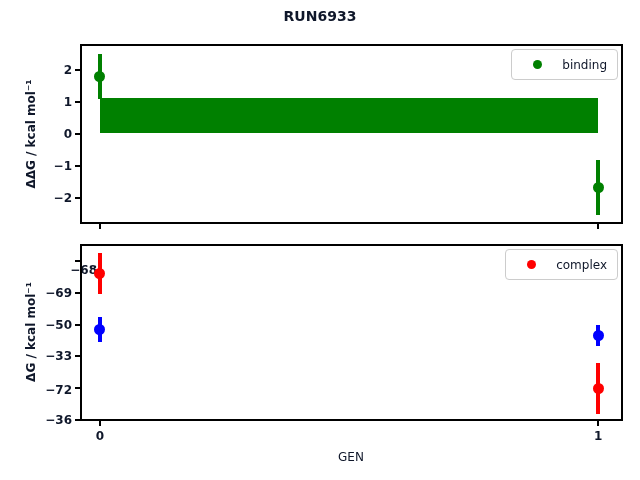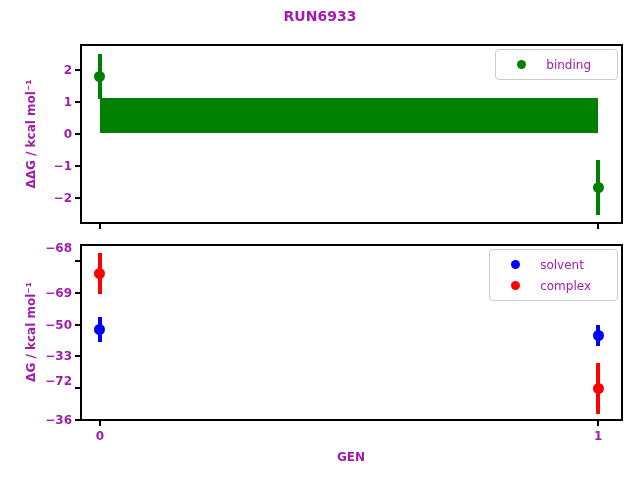--- a/index.html
+++ b/index.html
@@ -1,18 +1,18 @@
 <!DOCTYPE html>
 <html><head>
 <meta charset="utf-8">
 <style>
   html,body{margin:0;padding:0;background:#fff;}
   #figure{
     position:relative;width:640px;height:480px;background:#ffffff;
-    font-family:"DejaVu Sans","Liberation Sans",sans-serif;color:#a21caf;
+    font-family:"DejaVu Sans","Liberation Sans",sans-serif;color:#0f172a;
     overflow:hidden;
   }
   #fig-title{
     position:absolute;left:320px;top:8px;transform:translateX(-50%);
     font-size:14px;font-weight:bold;white-space:nowrap;
   }
   .axes{position:absolute;left:80px;width:543px;background:#fff;}
   #axes-top{top:44px;height:180px;}
   #axes-bottom{top:244px;height:177px;}
   .frame{
@@ -21,40 +21,40 @@
   }
   .ylabel{
     position:absolute;writing-mode:vertical-rl;
     transform:translate(-50%,-50%) rotate(180deg);
     font-size:12px;font-weight:bold;white-space:nowrap;
   }
   #ylabel-top{left:31px;top:134px;}
   #ylabel-bottom{left:31px;top:332px;}
   #xlabel{
     position:absolute;left:351px;top:450px;transform:translateX(-50%);
-    font-size:12px;font-weight:bold;
+    font-size:12px;font-weight:normal;
   }
   .ytick-mark{position:absolute;width:5px;height:2px;background:#000;left:-5px;}
   .xtick-mark{position:absolute;width:2px;height:5px;background:#000;top:100%;}
   .ytick-label{
     position:absolute;font-size:12px;font-weight:bold;white-space:nowrap;
     transform:translate(-100%,-50%);left:-8px;
   }
   .xtick-label{
     position:absolute;font-size:12px;font-weight:bold;white-space:nowrap;
     transform:translateX(-50%);top:calc(100% + 8px);
   }
   .band{position:absolute;z-index:1;}
   .errbar{position:absolute;width:4px;z-index:2;}
   .marker{position:absolute;width:11px;height:11px;border-radius:50%;z-index:3;}
   .legend{
     position:absolute;right:5px;top:5px;z-index:6;
     background:rgba(255,255,255,0.85);
     border:1px solid #ccc;border-radius:4px;
-    padding:4px 26px 4px 8px;font-size:12px;
+    padding:4px 10px 4px 8px;font-size:12px;
   }
   .legend-row{display:flex;align-items:center;height:21px;}
   .legend-marker-box{width:34px;display:flex;justify-content:center;align-items:center;flex:none;}
   .legend-dot{width:9px;height:9px;border-radius:50%;}
   .legend-dotted-line{width:30px;height:0;border-top:2px dotted #008000;}
   .legend-label{margin-left:8px;white-space:nowrap;}
 </style>
 </head>
 <body>
 
@@ -92,41 +92,35 @@
       <div class="marker" style="left: 14.4266px; top: 26.6429px; background: rgb(0, 128, 0);"></div>
       <div class="errbar" style="left: 516.092px; top: 116.357px; height: 54.6429px; background: rgb(0, 128, 0);"></div>
       <div class="marker" style="left: 512.592px; top: 138.179px; background: rgb(0, 128, 0);"></div>
     </div>
 
   <div class="axes" id="axes-bottom">
     <div class="frame"></div>
     <div class="legend">
       <div class="legend-row">
         <span class="legend-marker-box">
-            <span class="legend-dot" style="background:#0000ff"></span>
-          </span>
-        <span class="legend-label">solvent</span>
-      </div>
-      <div class="legend-row">
-        <span class="legend-marker-box">
             <span class="legend-dot" style="background:#ff0000"></span>
           </span>
         <span class="legend-label">complex</span>
       </div>
     </div>
   <div class="ytick-mark" style="top: 15.8723px;"></div>
-      <div class="ytick-label" style="top: 4px;">−68</div>
+      <div class="ytick-label" style="top: 26px; margin-left: 25px;">−68</div>
       <div class="ytick-mark" style="top: 47.7068px;"></div>
       <div class="ytick-label" style="top: 48.7068px; text-align: right;">−69</div>
       <div class="ytick-mark" style="top: 79.5414px;"></div>
       <div class="ytick-label" style="top: 80.5414px;">−50</div>
       <div class="ytick-mark" style="top: 111.376px;"></div>
       <div class="ytick-label" style="top: 112.376px;">−33</div>
       <div class="ytick-mark" style="top: 143.21px;"></div>
-      <div class="ytick-label" style="top: 137px;">−72</div>
+      <div class="ytick-label" style="top: 146px;">−72</div>
       <div class="ytick-mark" style="top: 175.045px;"></div>
       <div class="ytick-label" style="top: 176.045px;">−36</div>
       <div class="xtick-mark" style="left: 18.9266px;"></div>
       <div class="xtick-label" style="left: 19.9266px;">0</div>
       <div class="xtick-mark" style="left: 517.092px;"></div>
       <div class="xtick-label" style="left: 518.092px;">1</div>
       <div class="errbar" style="left: 17.9266px; top: 72.5827px; height: 25.4676px; background: rgb(0, 0, 255);"></div>
       <div class="marker" style="left: 14.4266px; top: 79.8165px; background: rgb(0, 0, 255);"></div>
       <div class="errbar" style="left: 516.092px; top: 81.1781px; height: 21.0108px; background: rgb(0, 0, 255);"></div>
       <div class="marker" style="left: 512.592px; top: 86.1835px; background: rgb(0, 0, 255);"></div>

